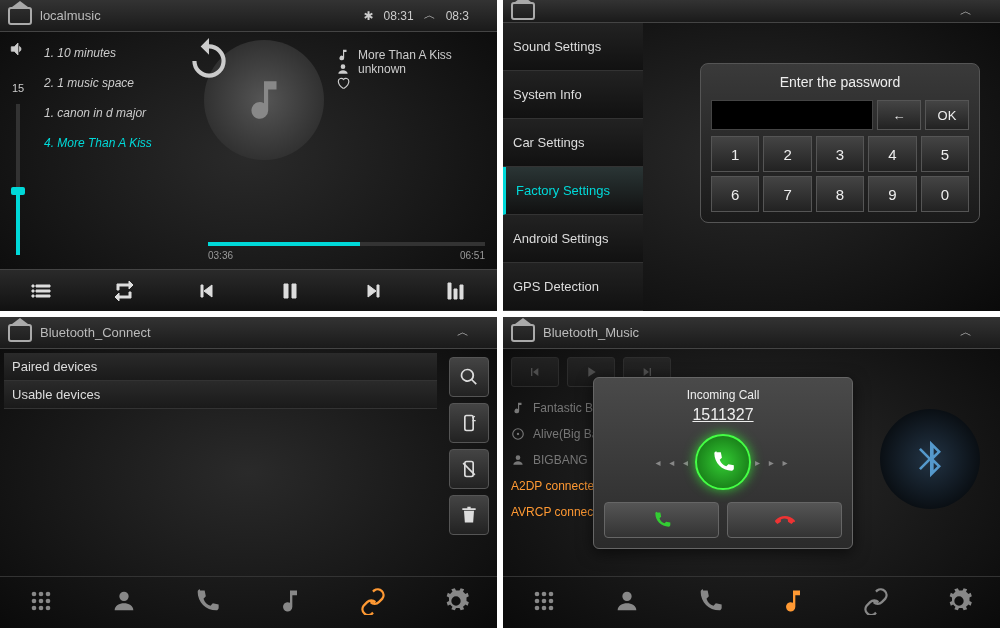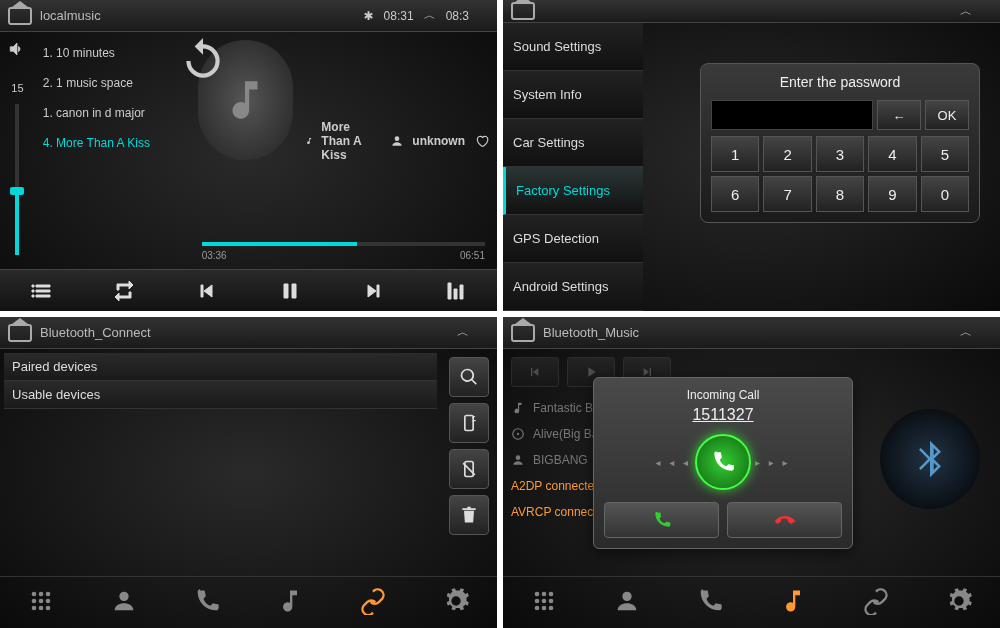--- a/index.html
+++ b/index.html
@@ -15,29 +15,29 @@
 .btn { color: #ddd; cursor: pointer; display: flex; align-items: center; justify-content: center; }
 .btn svg { width: 24px; height: 24px; fill: #ddd; stroke: #ddd; }
 
 
 .p1-body { flex: 1; display: flex; }
 .vol-col { width: 36px; display: flex; flex-direction: column; align-items: center; padding: 8px 0; gap: 4px; }
 .vol-col .vol-num { color: #ccc; font-size: 11px; margin-top: 20px; }
 .vol-slider { width: 4px; flex: 1; background: #333; position: relative; margin: 6px 0; }
 .vol-slider::before { content: ''; position: absolute; bottom: 0; width: 100%; height: 40%; background: #00d9d9; }
 .vol-slider::after { content: ''; position: absolute; bottom: 40%; left: -5px; width: 14px; height: 8px; background: #00d9d9; border-radius: 2px; }
-.tracklist { width: 160px; padding: 6px 4px; }
+.tracklist { width: 160px; padding: 6px 4px; font-style: italic; }
 .track { color: #ccc; font-size: 12px; padding: 8px 4px; cursor: pointer; }
 .track.active { color: #00d9d9; }
 .nowplaying { flex: 1; display: flex; flex-direction: column; }
 .np-top { flex: 1; display: flex; gap: 12px; padding: 8px; }
 .album-art { width: 120px; height: 120px; border-radius: 60px; background: radial-gradient(#555, #222); display: flex; align-items: center; justify-content: center; position: relative; }
 .album-art svg { width: 50px; height: 50px; fill: #888; }
 .refresh-badge { position: absolute; top: -4px; left: -20px; width: 24px; height: 24px; }
-.meta { display: flex; flex-direction: row; gap: 10px; padding-top: 8px; font-weight: bold; }
+.meta { display: flex; flex-direction: column; padding-top: 8px; }
 .meta-row { display: flex; align-items: center; gap: 8px; color: #ccc; font-size: 12px; }
 .meta-row svg { width: 14px; height: 14px; fill: #ccc; }
 .progress { padding: 0 12px 8px; }
 .progress-bar { height: 4px; background: #333; position: relative; margin-bottom: 4px; }
 .progress-bar::before { content: ''; position: absolute; left: 0; width: 55%; height: 100%; background: #00d9d9; }
 .progress-time { display: flex; justify-content: space-between; color: #999; font-size: 10px; }
 
 
 .p2-body { flex: 1; display: flex; position: relative; }
 .settings-menu { width: 140px; display: flex; flex-direction: column; }
@@ -205,22 +205,22 @@
           <path d="M20 11H7l5-5-1-1-8 7 8 7 1-1-5-5h13z"></path>
         </svg>
     </div>
   </div>
   <div class="p2-body">
     <div class="settings-menu">
       <div class="settings-item">Sound Settings</div>
       <div class="settings-item">System Info</div>
       <div class="settings-item">Car Settings</div>
       <div class="settings-item active">Factory Settings</div>
+      <div class="settings-item">Android Settings</div>
       <div class="settings-item">GPS Detection</div>
-      <div class="settings-item">Android Settings</div>
     </div>
     <div class="keypad-dialog">
       <div class="keypad-title">Enter the password</div>
       <div class="keypad-input-row">
         <div class="keypad-input"></div>
         <div class="keypad-btn">←</div>
         <div class="keypad-btn">OK</div>
       </div>
       <div class="keypad-grid">
         <div class="key">1</div>

